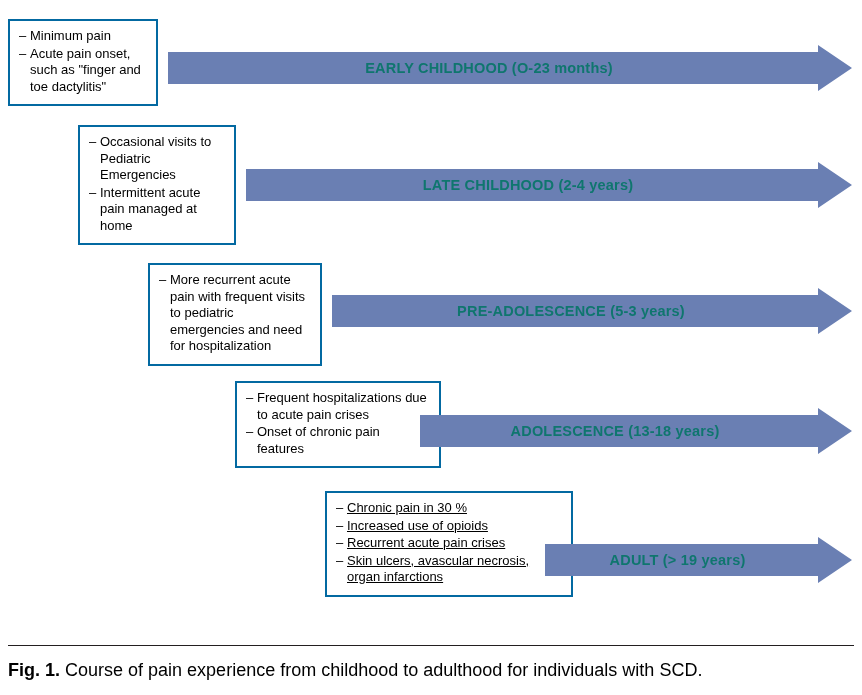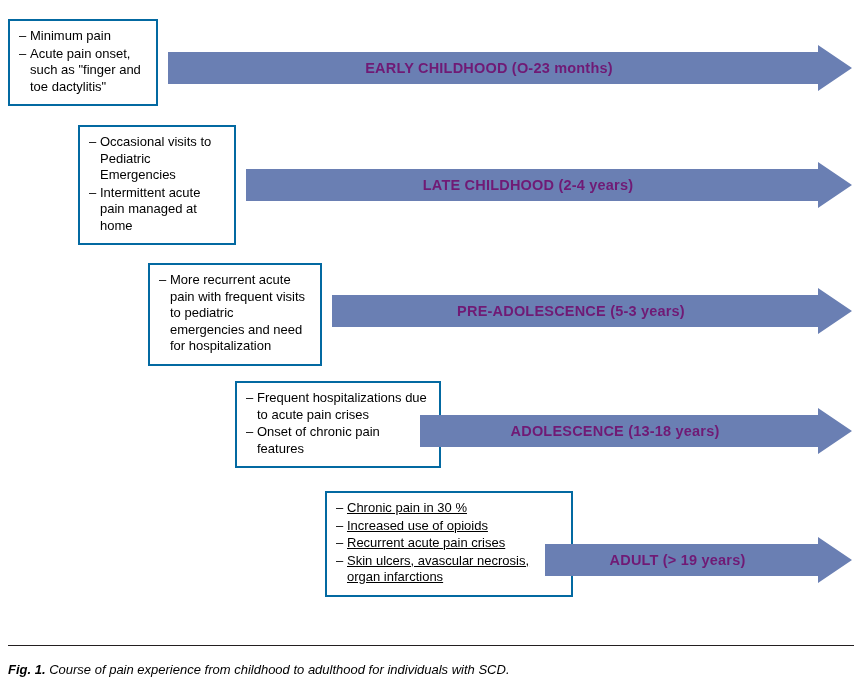--- a/index.html
+++ b/index.html
@@ -32,21 +32,21 @@
   }
   .arrow-label {
     position: absolute;
     top: 0;
     left: 0;
     right: 42px;
     height: 46px;
     display: flex;
     align-items: center;
     justify-content: center;
-    color: #701a75;
+    color: #0f766e;
     font-weight: bold;
     font-size: 14.5px;
     letter-spacing: 0.2px;
     white-space: nowrap;
     pointer-events: none;
   }
   .note {
     position: absolute;
     box-sizing: border-box;
     border: 2px solid #0369a1;
@@ -76,23 +76,22 @@
     left: 8px;
     right: 8px;
     top: 645px;
     border-top: 1.5px solid #231f20;
   }
   .caption {
     position: absolute;
     left: 8px;
     right: 8px;
     top: 661px;
-    font-size: 13px;
+    font-size: 18px;
     line-height: 18px;
-    font-style: italic;
   }
   .caption .fig-num {
     font-weight: bold;
   }
 </style>
 </head>
 <body>
 
 <div id="figure">
 

